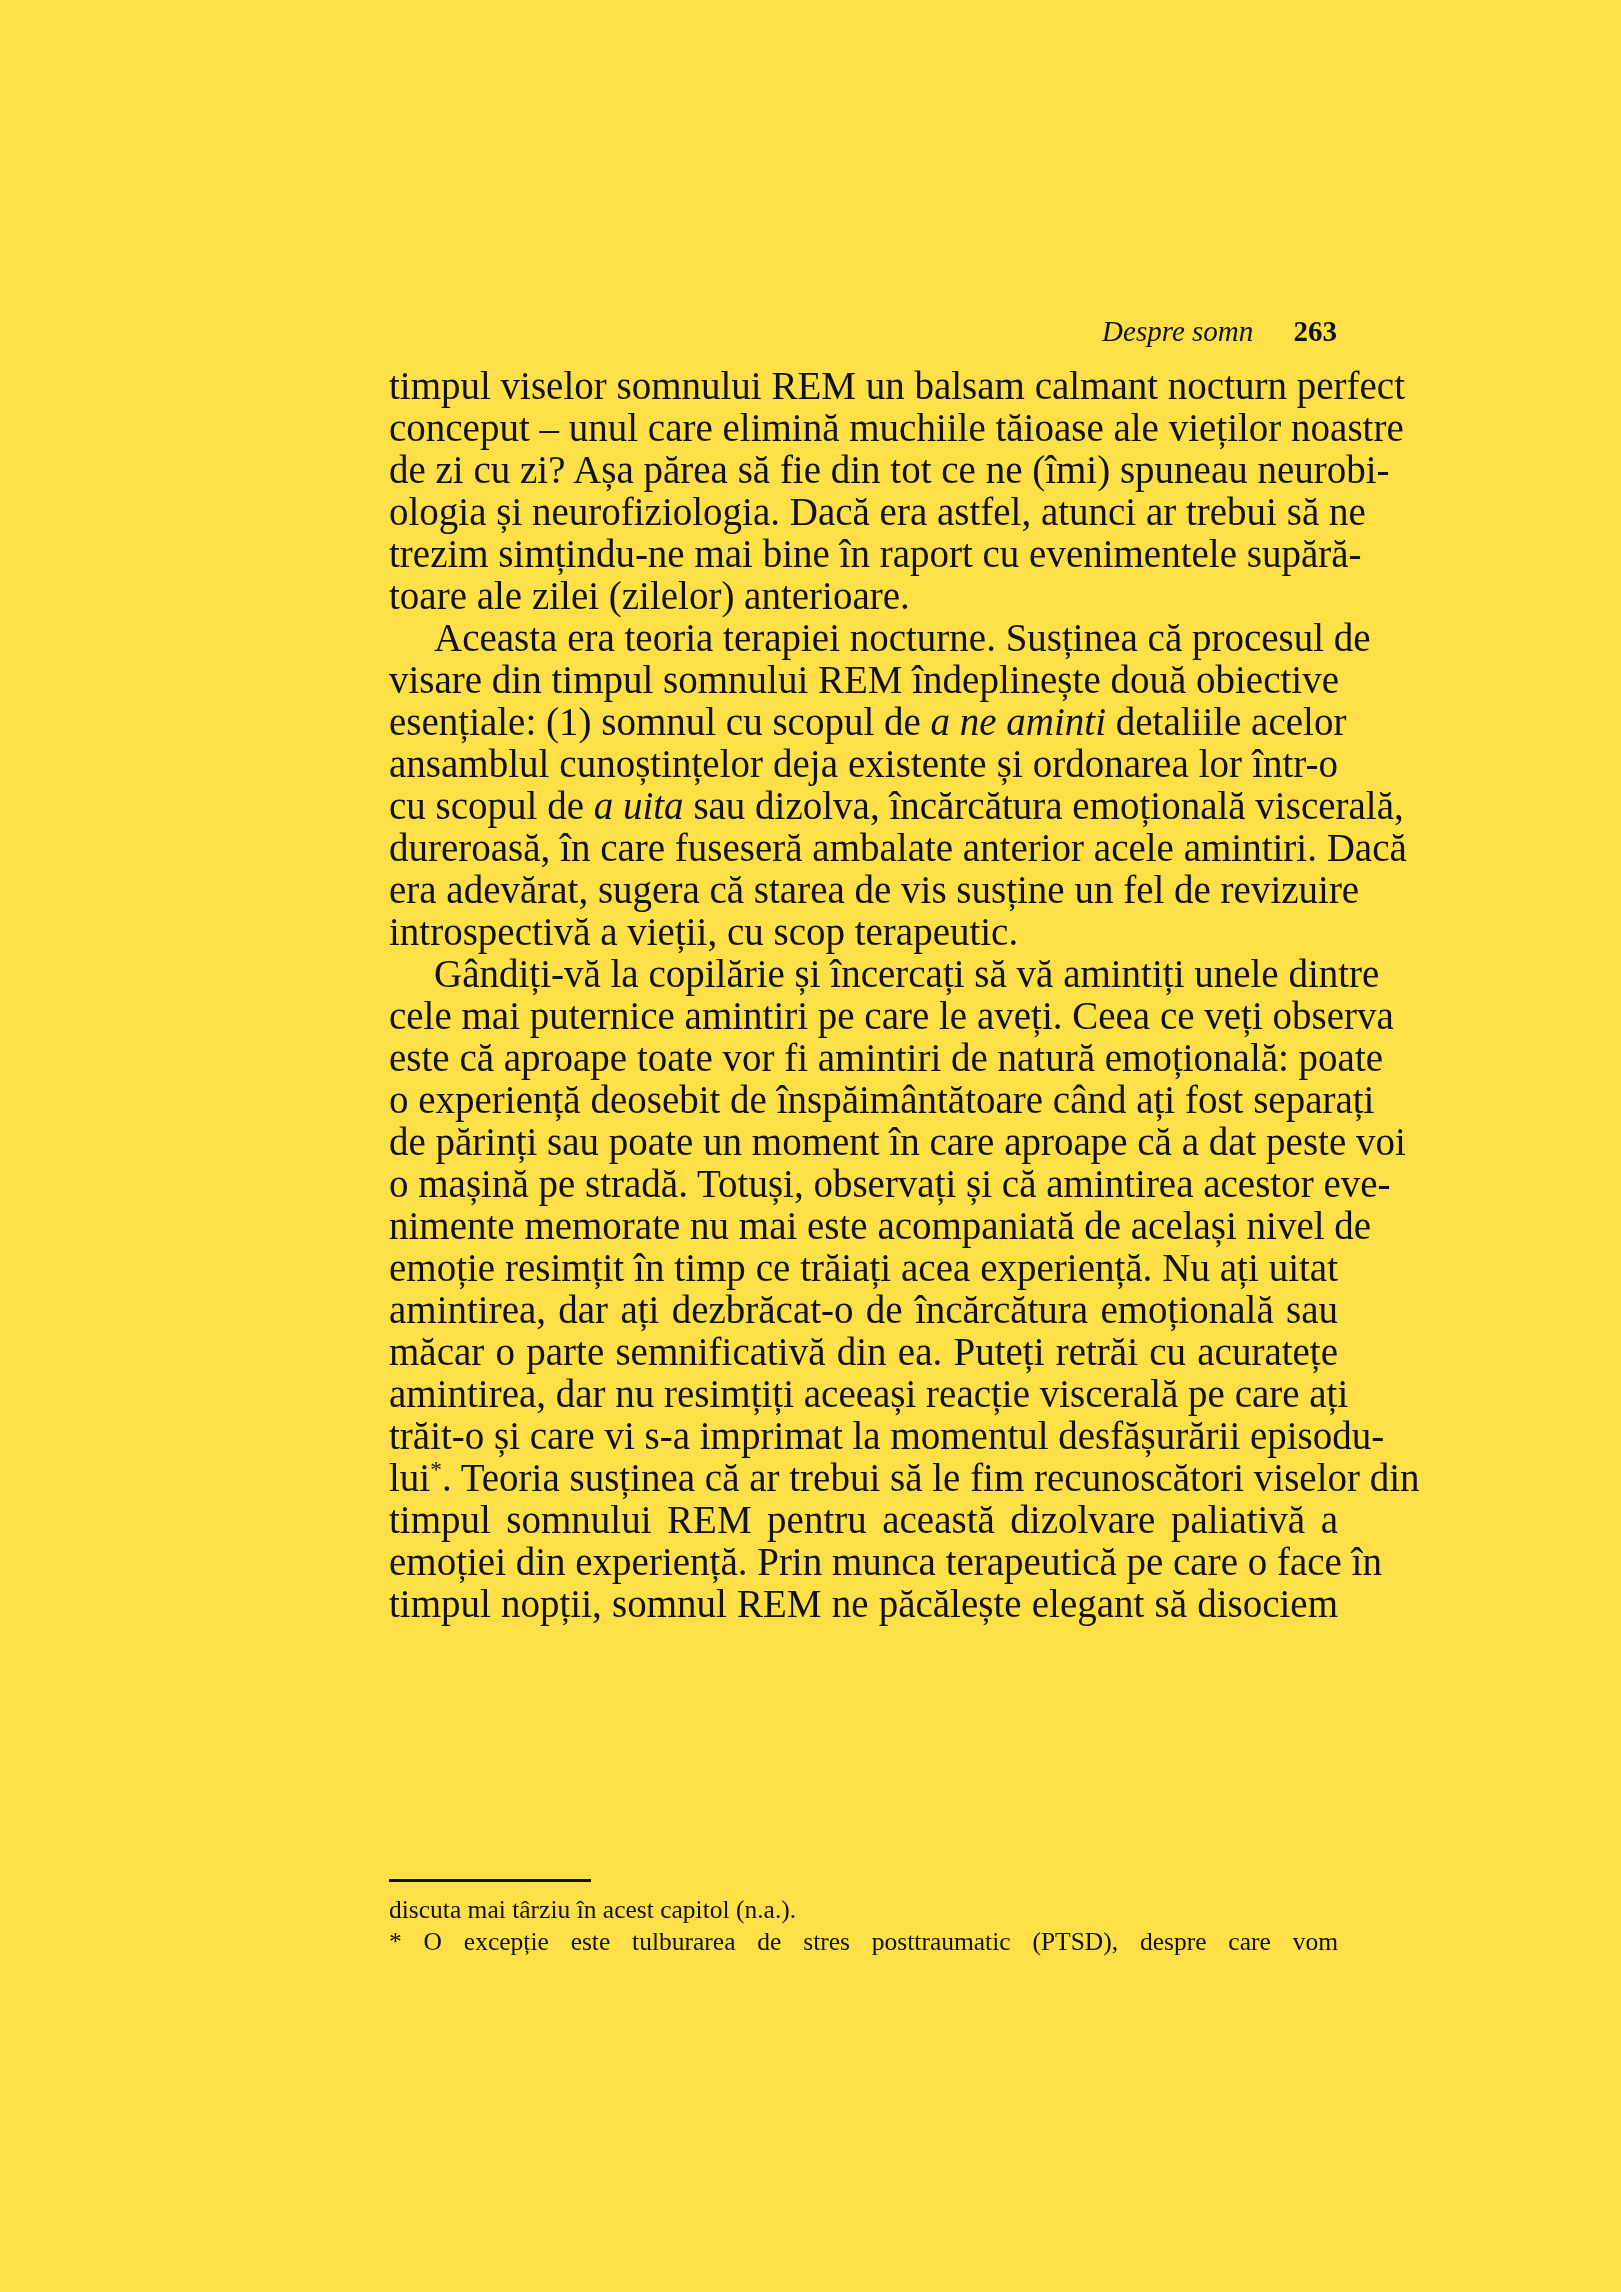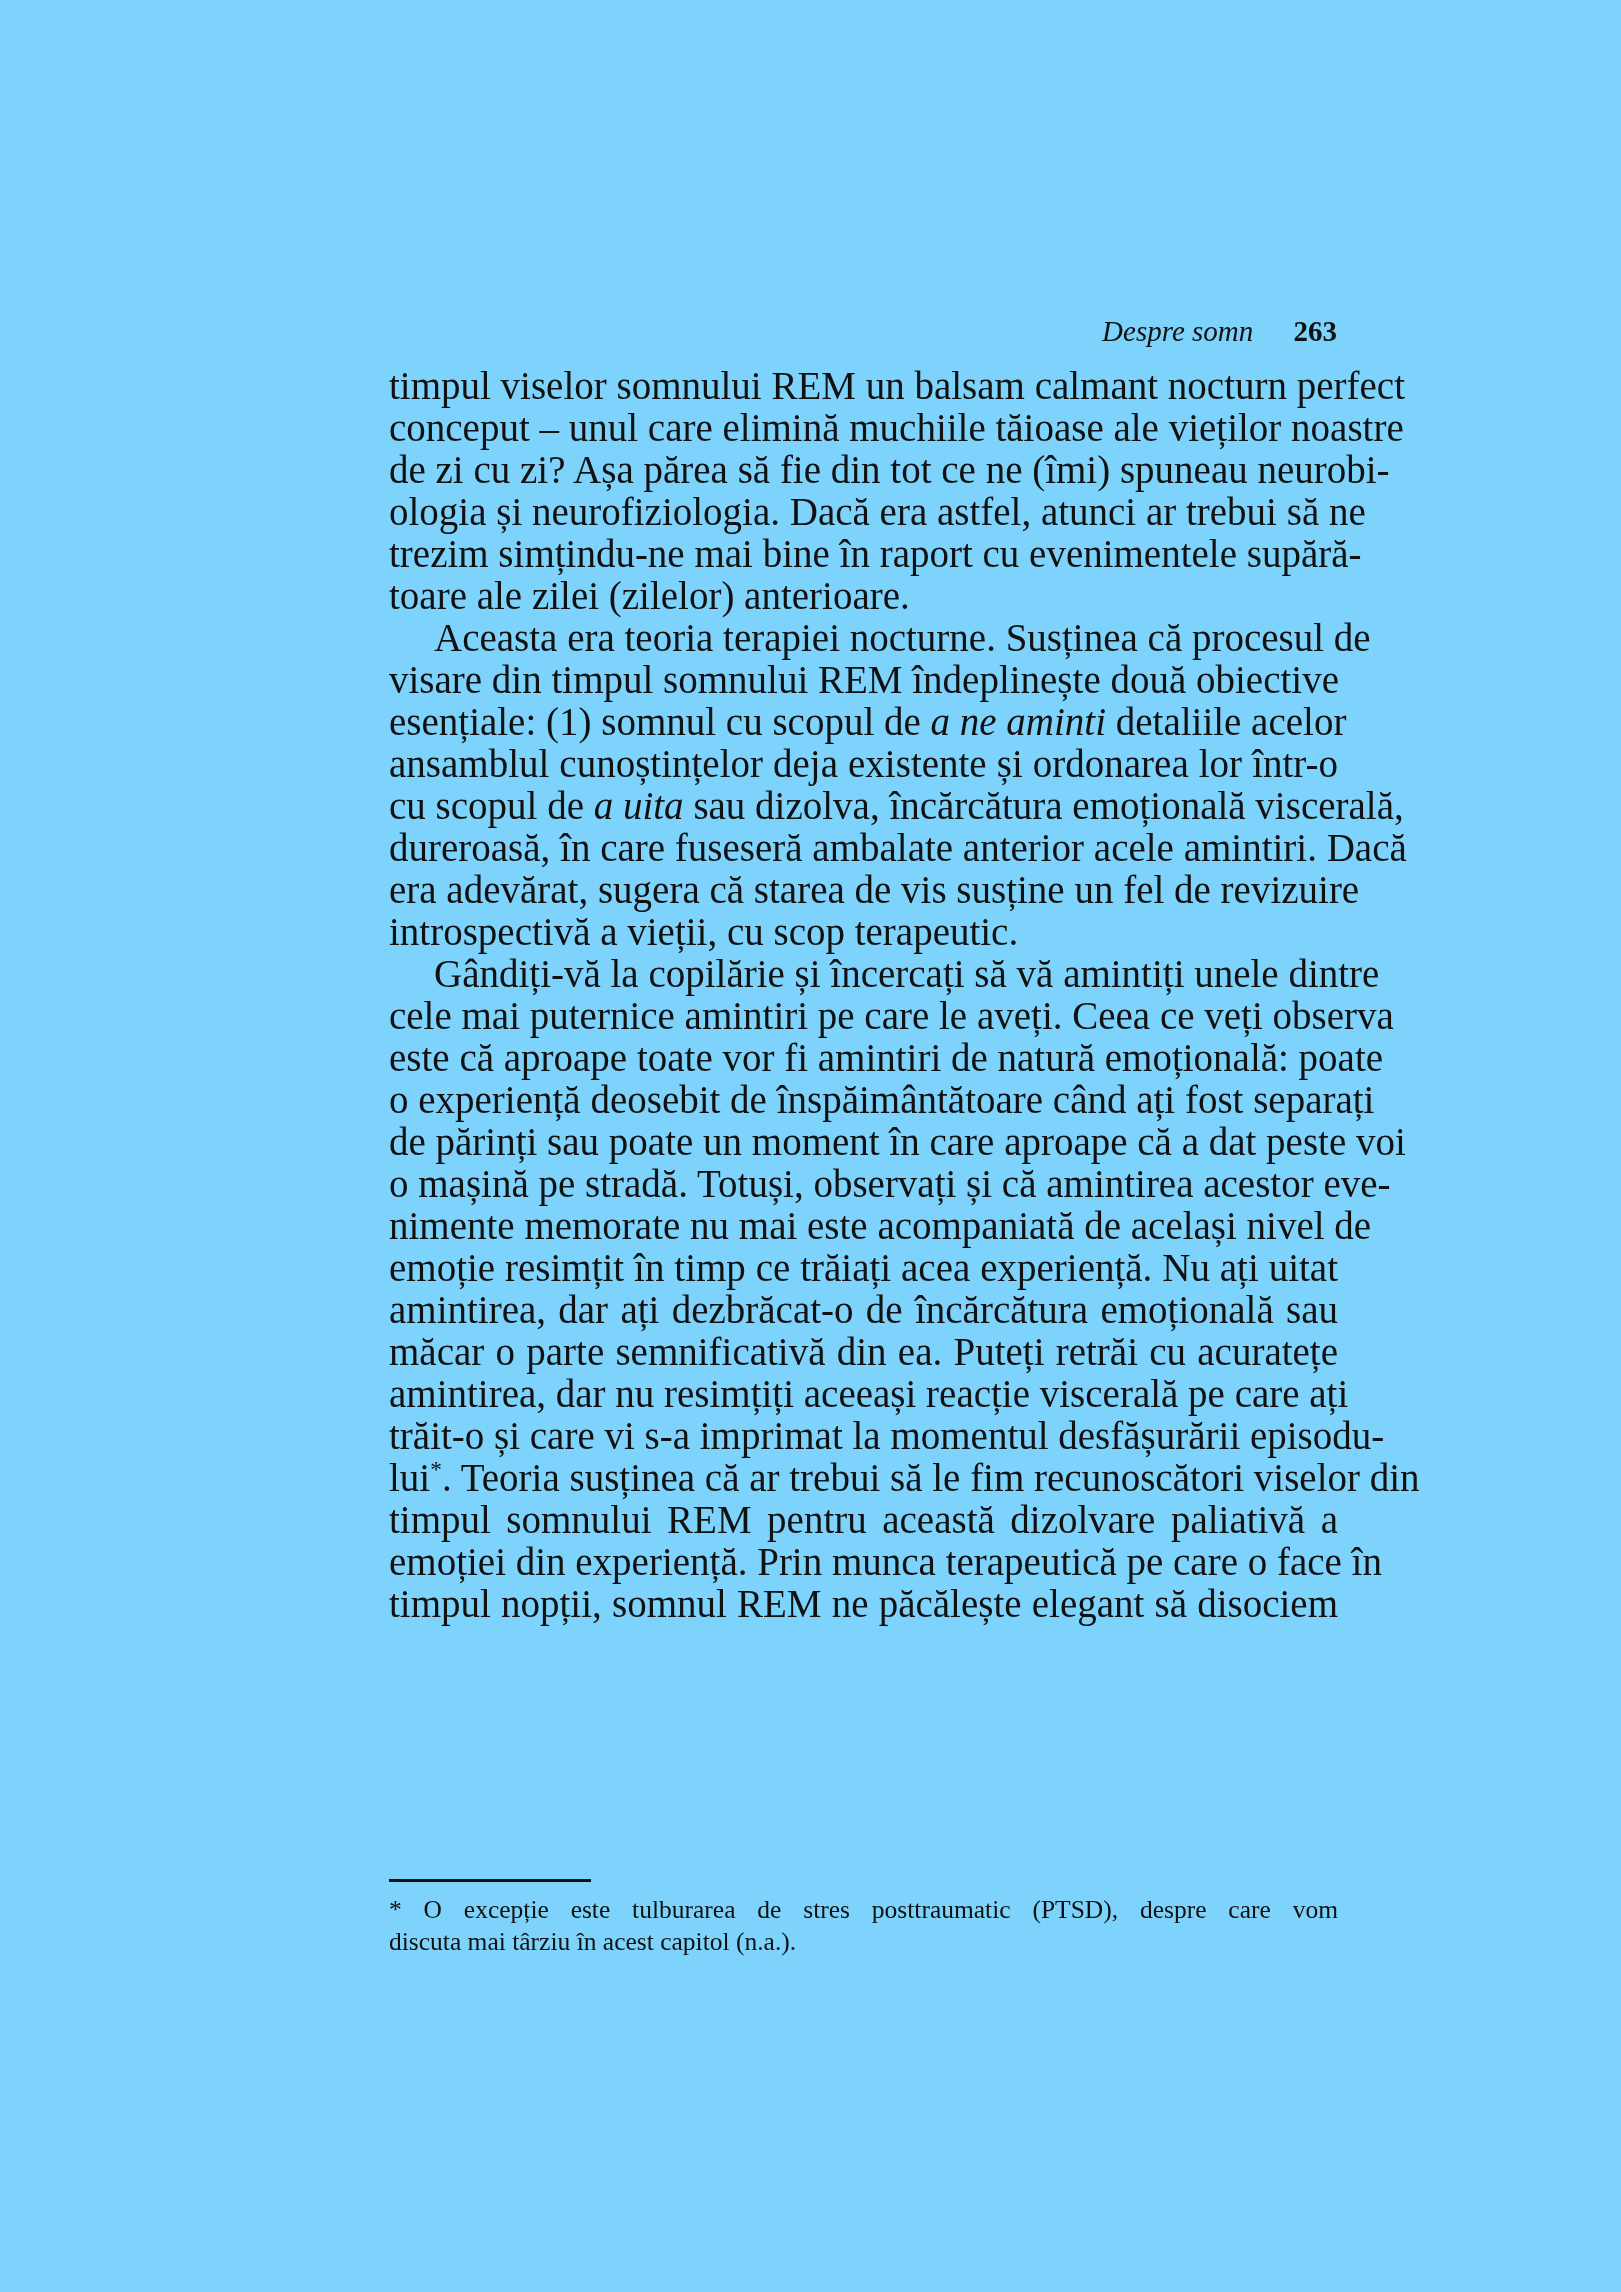--- a/index.html
+++ b/index.html
@@ -1,17 +1,17 @@
 <!DOCTYPE html>
 <html><head>
 <meta charset="utf-8">
 <style>
   html, body { margin: 0; padding: 0; background: #ffffff; }
   body { width: 1621px; height: 2293px; position: relative; overflow: hidden; }
-  .page { position: absolute; left: 0; top: 0; width: 1621px; height: 2293px; background: #7dd3fc; color: #111111; }
+  .page { position: absolute; left: 0; top: 0; width: 1621px; height: 2293px; background: #fde047; color: #111111; }
   .running-head {
     position: absolute; top: 312px; right: 284px;
     font-family: "Liberation Serif", "DejaVu Serif", serif;
     font-size: 29px; line-height: 39px; white-space: nowrap;
   }
   .running-head .title { font-style: italic; margin-right: 33px; }
   .running-head .pageno { font-weight: bold; }
   .body-text {
     position: absolute; left: 389px; top: 365px; width: 949px;
     font-family: "Liberation Serif", "DejaVu Serif", serif;
@@ -81,19 +81,19 @@
         <span class="line">timpul somnului REM pentru această dizolvare paliativă a</span>
         <span class="line">emoției din experiență. Prin munca terapeutică pe care o face în</span>
         <span class="line">timpul nopții, somnul REM ne păcălește elegant să disociem</span>
       </div>
     </div>
 
   <div class="footnote-rule"></div>
 
   <div class="footnotes" id="footnotes">
       <div>
+        <span class="line last">discuta mai târziu în acest capitol (n.a.).</span>
         <span class="line">*  O excepție este tulburarea de stres posttraumatic (PTSD), despre care vom</span>
-        <span class="line last">discuta mai târziu în acest capitol (n.a.).</span>
       </div>
     </div>
 
 </div>
 
 
 </body></html>

